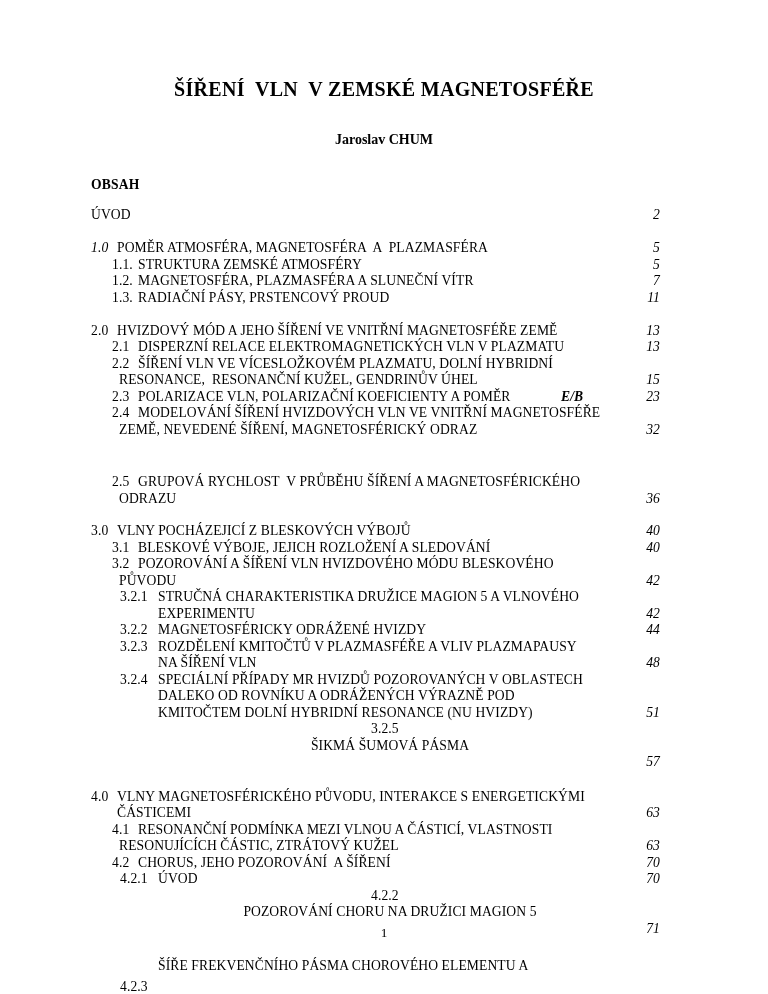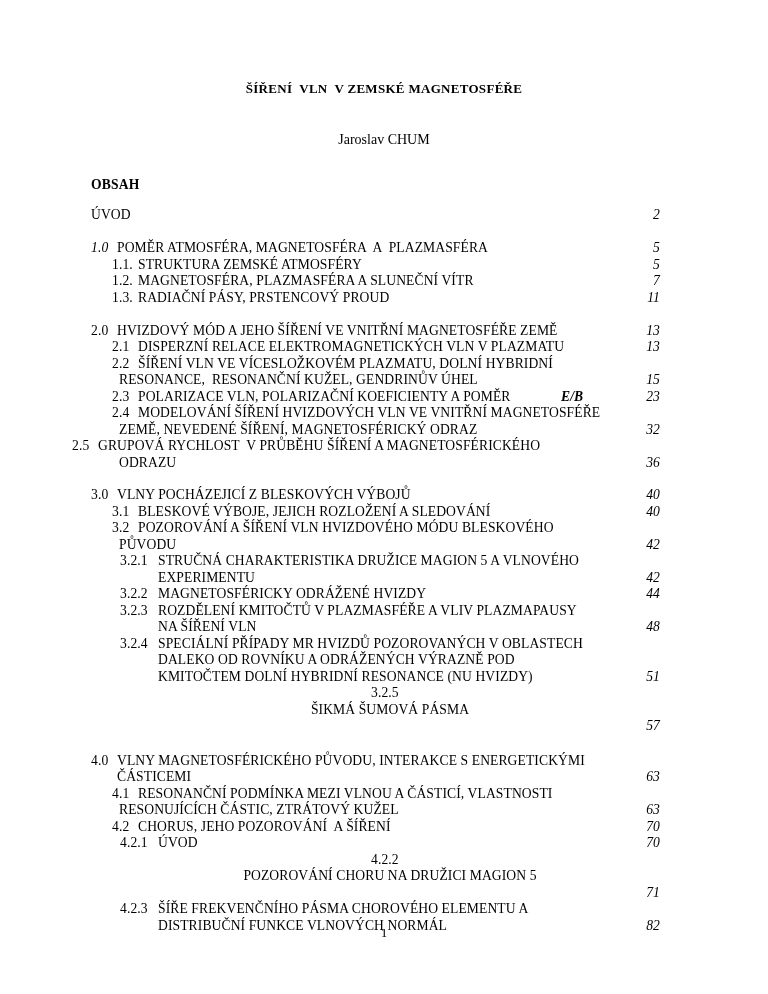--- a/index.html
+++ b/index.html
@@ -9,30 +9,30 @@
     height:994px;
     background:#ffffff;
     color:#000000;
     font-family:"Liberation Serif","DejaVu Serif",serif;
     overflow:hidden;
   }
   .doc-title{
     position:absolute;
     top:80px; left:0; width:768px;
     text-align:center;
-    font-size:13px; font-weight:bold;
+    font-size:20px; font-weight:bold;
     line-height:18px;
     white-space:pre;
     letter-spacing:0.3px;
   }
   .doc-author{
     position:absolute;
     top:131px; left:0; width:768px;
     text-align:center;
-    font-size:14px; font-weight:normal;
+    font-size:14px; font-weight:bold;
     line-height:18px;
     white-space:pre;
   }
   .toc-heading{
     position:absolute;
     top:176px; left:91px;
     font-size:13.6px; font-weight:bold;
     line-height:17px;
     letter-spacing:0.2px;
   }
@@ -101,21 +101,21 @@
         <div class="toc-line" style="padding-left: 119px;"><span class="toc-text"><span>RESONANCE,  RESONANČNÍ KUŽEL, GENDRINŮV ÚHEL</span></span><span class="toc-page">15</span></div>
       </div>
       <div class="toc-entry">
         <div class="toc-line" style="padding-left: 112px;"><span class="toc-num" style="width: 26px;">2.3</span><span class="toc-text"><span>POLARIZACE VLN, POLARIZAČNÍ KOEFICIENTY A POMĚR </span><span style="font-weight: bold; font-style: italic; margin-left: 47px;">E/B</span></span><span class="toc-page">23</span></div>
       </div>
       <div class="toc-entry">
         <div class="toc-line" style="padding-left: 112px;"><span class="toc-num" style="width: 26px;">2.4</span><span class="toc-text"><span>MODELOVÁNÍ ŠÍŘENÍ HVIZDOVÝCH VLN VE VNITŘNÍ MAGNETOSFÉŘE</span></span></div>
         <div class="toc-line" style="padding-left: 119px;"><span class="toc-text"><span>ZEMĚ, NEVEDENÉ ŠÍŘENÍ, MAGNETOSFÉRICKÝ ODRAZ</span></span><span class="toc-page">32</span></div>
       </div>
       <div class="toc-entry">
-        <div class="toc-line" style="padding-left: 72px;"><span class="toc-num" style="width: 26px;">2.5</span><span class="toc-text"><span>GRUPOVÁ RYCHLOST  V PRŮBĚHU ŠÍŘENÍ A MAGNETOSFÉRICKÉHO</span></span></div>
+        <div class="toc-line" style="padding-left: 112px; margin-top: 36px;"><span class="toc-num" style="width: 26px;">2.5</span><span class="toc-text"><span>GRUPOVÁ RYCHLOST  V PRŮBĚHU ŠÍŘENÍ A MAGNETOSFÉRICKÉHO</span></span></div>
         <div class="toc-line" style="padding-left: 119px;"><span class="toc-text"><span>ODRAZU</span></span><span class="toc-page">36</span></div>
       </div>
       <div class="toc-entry" style="margin-top: 16px;">
         <div class="toc-line" style="padding-left: 91px;"><span class="toc-num" style="width: 26px;">3.0</span><span class="toc-text"><span>VLNY POCHÁZEJICÍ Z BLESKOVÝCH VÝBOJŮ</span></span><span class="toc-page">40</span></div>
       </div>
       <div class="toc-entry">
         <div class="toc-line" style="padding-left: 112px;"><span class="toc-num" style="width: 26px;">3.1</span><span class="toc-text"><span>BLESKOVÉ VÝBOJE, JEJICH ROZLOŽENÍ A SLEDOVÁNÍ</span></span><span class="toc-page">40</span></div>
       </div>
       <div class="toc-entry">
         <div class="toc-line" style="padding-left: 112px;"><span class="toc-num" style="width: 26px;">3.2</span><span class="toc-text"><span>POZOROVÁNÍ A ŠÍŘENÍ VLN HVIZDOVÉHO MÓDU BLESKOVÉHO</span></span></div>
@@ -151,18 +151,18 @@
       <div class="toc-entry">
         <div class="toc-line" style="padding-left: 112px;"><span class="toc-num" style="width: 26px;">4.2</span><span class="toc-text"><span>CHORUS, JEHO POZOROVÁNÍ  A ŠÍŘENÍ</span></span><span class="toc-page">70</span></div>
       </div>
       <div class="toc-entry">
         <div class="toc-line" style="padding-left: 120px;"><span class="toc-num" style="width: 38px;">4.2.1</span><span class="toc-text"><span>ÚVOD</span></span><span class="toc-page">70</span></div>
       </div>
       <div class="toc-entry">
         <div class="toc-line" style="padding-left: 120px; flex-direction: column;"><span class="toc-num" style="width: 38px;">4.2.2</span><span class="toc-text"><span>POZOROVÁNÍ CHORU NA DRUŽICI MAGION 5</span></span><span class="toc-page">71</span></div>
       </div>
       <div class="toc-entry">
-        <div class="toc-line" style="padding-left: 120px;"><span class="toc-num" style="width: 38px;">4.2.3</span><span class="toc-text"><span>ŠÍŘE FREKVENČNÍHO PÁSMA CHOROVÉHO ELEMENTU A</span></span></div>
+        <div class="toc-line" style="padding-left: 120px;"><span class="toc-num" style="width: 38px; margin-top: 42px;">4.2.3</span><span class="toc-text"><span>ŠÍŘE FREKVENČNÍHO PÁSMA CHOROVÉHO ELEMENTU A</span></span></div>
         <div class="toc-line" style="padding-left: 158px;"><span class="toc-text"><span>DISTRIBUČNÍ FUNKCE VLNOVÝCH NORMÁL</span></span><span class="toc-page">82</span></div>
       </div>
     </div>
   <div class="page-footer">1</div>
 </div>
 
 </body></html>

